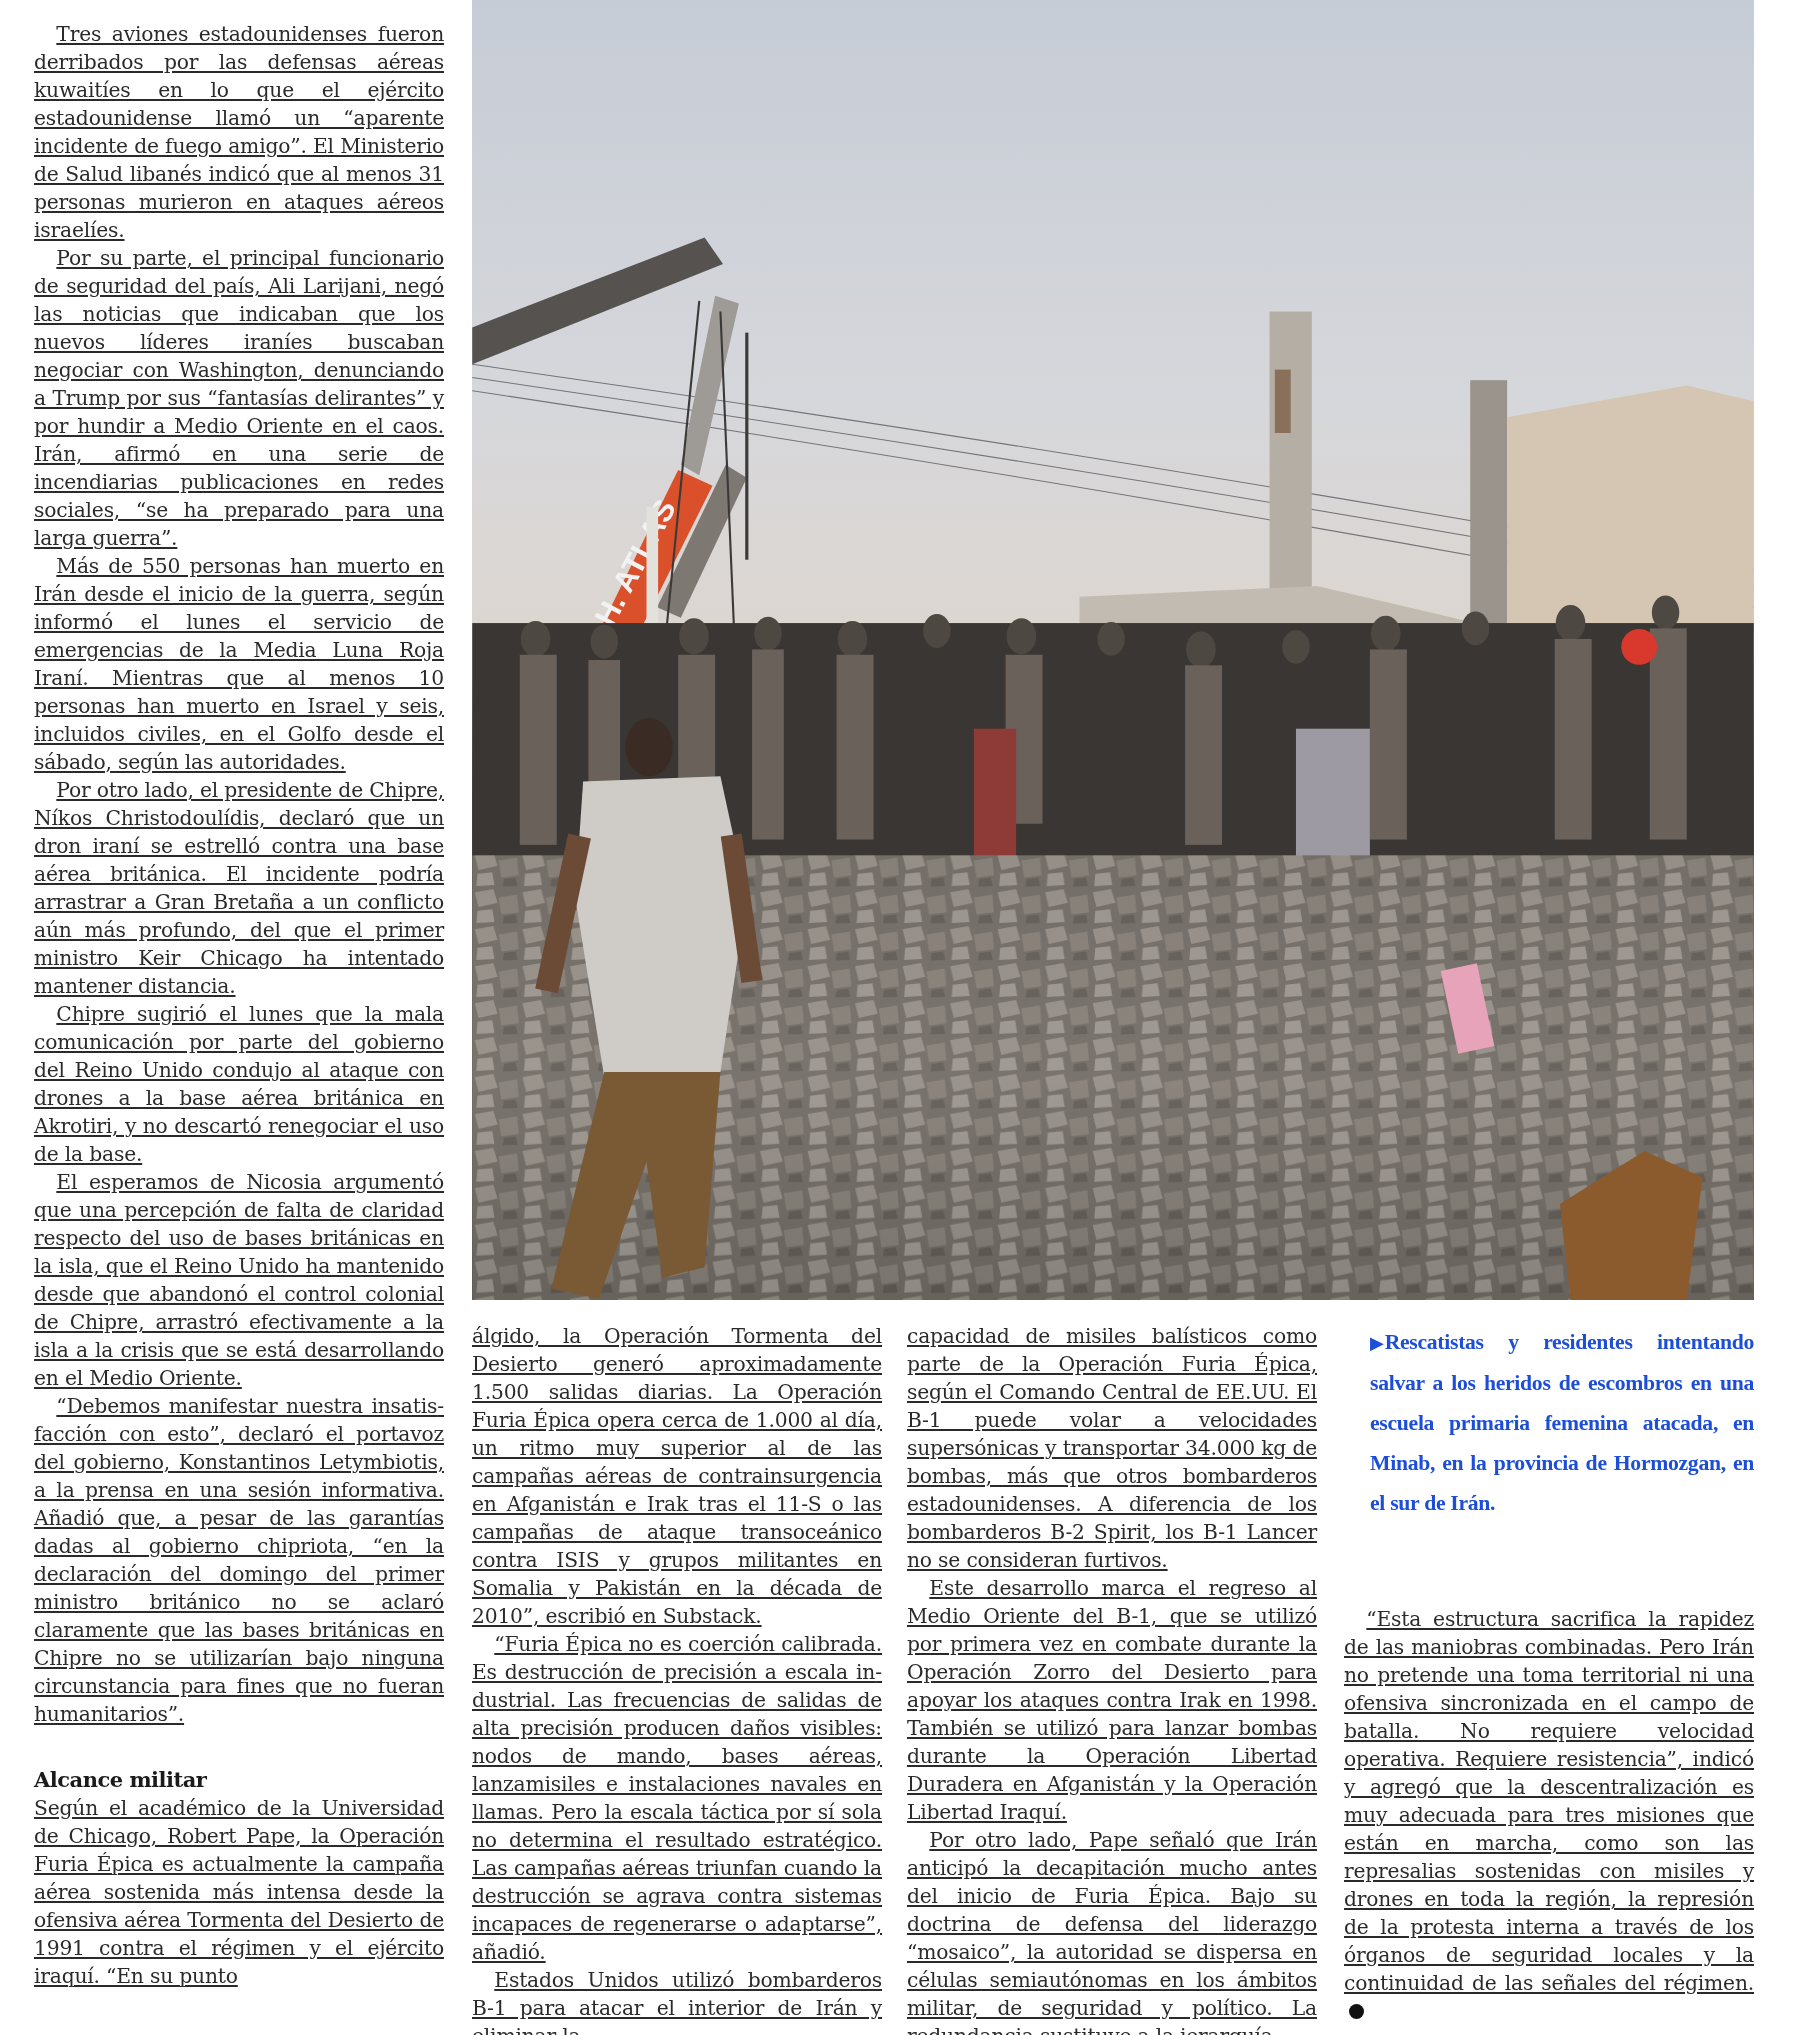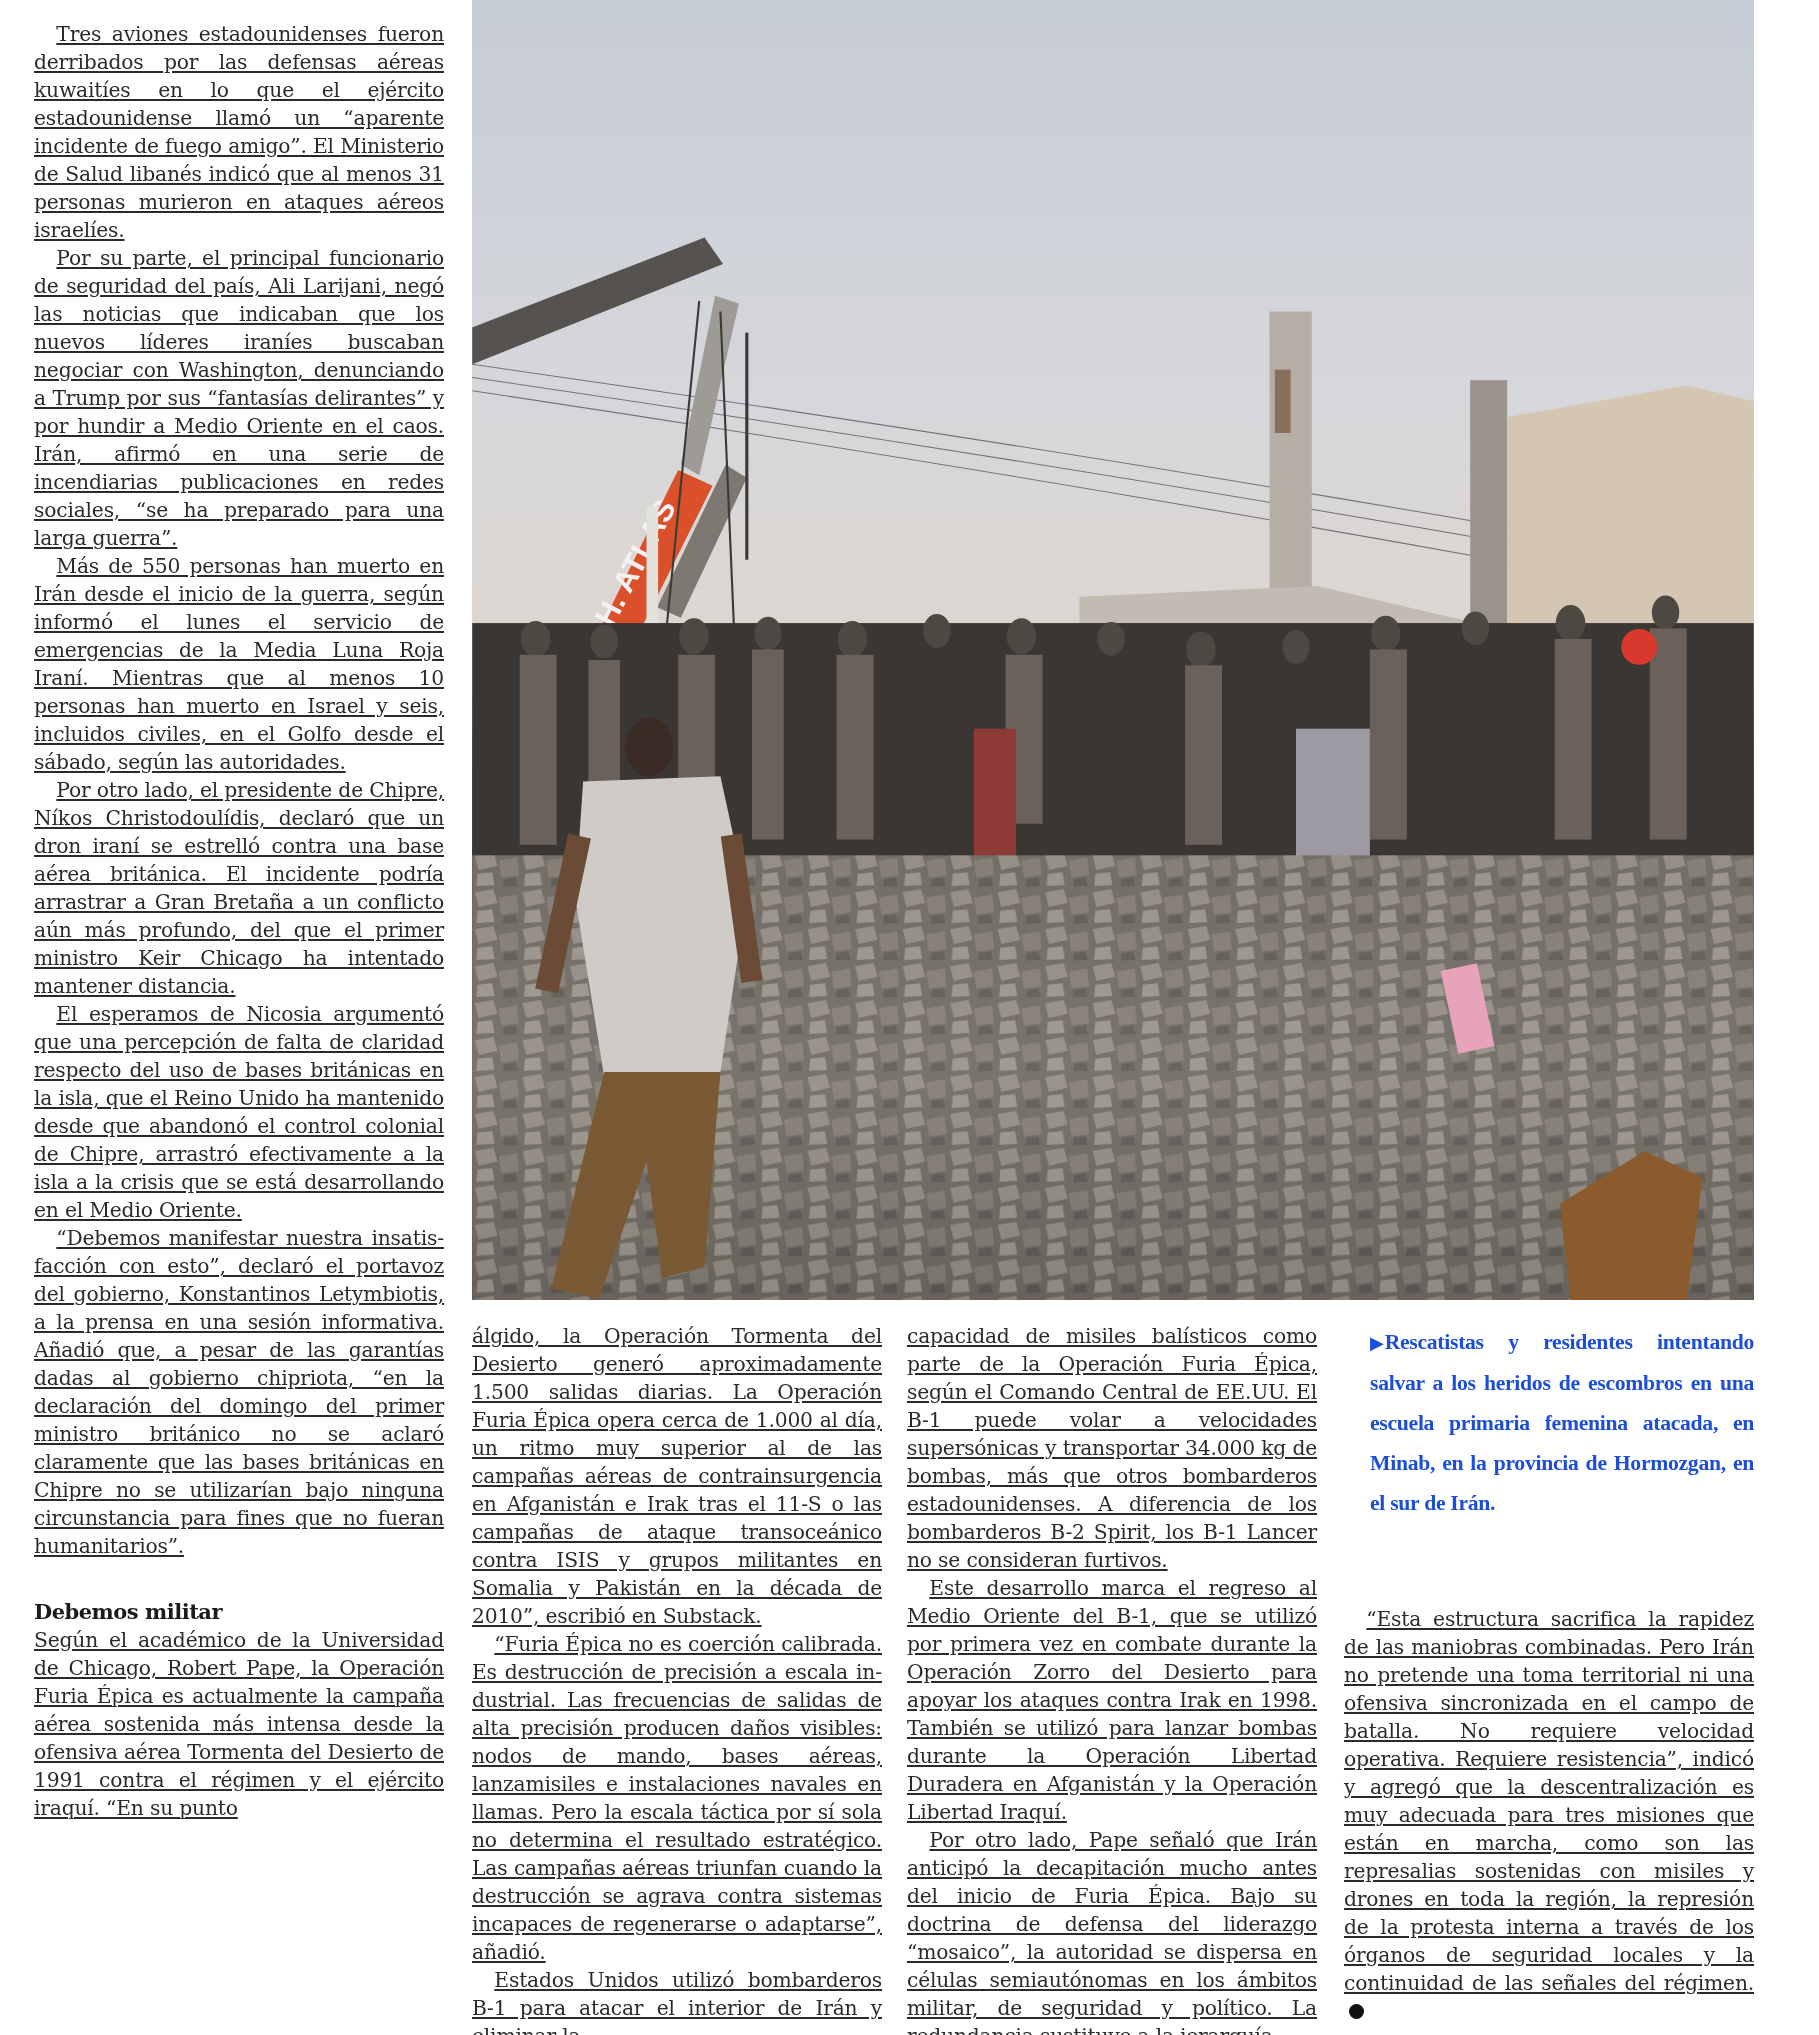--- a/index.html
+++ b/index.html
@@ -47,23 +47,24 @@
   #photo svg { position: absolute; left: 0; top: 0; }
 </style>
 </head>
 <body>
 
 <div id="col1" class="col">
   <p>Tres aviones estadounidenses fueron de­rribados por las defensas aéreas kuwaitíes en lo que el ejército estadounidense llamó un “aparente incidente de fuego amigo”. El Ministerio de Salud libanés indicó que al menos 31 personas murieron en ataques aéreos israelíes.</p>
   <p>Por su parte, el principal funcionario de seguridad del país, Ali Larijani, negó las noticias que indicaban que los nuevos lí­deres iraníes buscaban negociar con Was­hington, denunciando a Trump por sus “fantasías delirantes” y por hundir a Medio Oriente en el caos. Irán, afirmó en una se­rie de incendiarias publicaciones en redes sociales, “se ha preparado para una larga guerra”.</p>
   <p>Más de 550 personas han muerto en Irán desde el inicio de la guerra, según infor­mó el lunes el servicio de emergencias de la Media Luna Roja Iraní. Mientras que al menos 10 personas han muerto en Israel y seis, incluidos civiles, en el Golfo desde el sábado, según las autoridades.</p>
   <p>Por otro lado, el presidente de Chipre, Níkos Christodoulídis, declaró que un dron iraní se estrelló contra una base aérea bri­tánica. El incidente podría arrastrar a Gran Bretaña a un conflicto aún más profundo, del que el primer ministro Keir Chicago ha intentado mantener distancia.</p>
+  <p>Chipre sugirió el lunes que la mala co­municación por parte del gobierno del Reino Unido condujo al ataque con drones a la base aérea británica en Akrotiri, y no descartó renegociar el uso de la base.</p>
   <p>El esperamos de Nicosia argumentó que una percepción de falta de claridad res­pecto del uso de bases británicas en la isla, que el Reino Unido ha mantenido desde que abandonó el control colonial de Chi­pre, arrastró efectivamente a la isla a la cri­sis que se está desarrollando en el Medio Oriente.</p>
   <p>“Debemos manifestar nuestra insatis­facción con esto”, declaró el portavoz del gobierno, Konstantinos Letymbiotis, a la prensa en una sesión informativa. Añadió que, a pesar de las garantías dadas al go­bierno chipriota, “en la declaración del do­mingo del primer ministro británico no se aclaró claramente que las bases británicas en Chipre no se utilizarían bajo ninguna circunstancia para fines que no fueran hu­manitarios”.</p>
-  <h2>Debemos militar</h2>
+  <h2>Alcance militar</h2>
   <p class="noindent">Según el académico de la Universidad de Chicago, Robert Pape, la Operación Furia Épica es actualmente la campaña aérea sostenida más intensa desde la ofensiva aé­rea Tormenta del Desierto de 1991 contra el régimen y el ejército iraquí. “En su punto</p>
 </div>
 
 <div id="photo">
   <svg width="1282" height="1300" viewBox="0 0 2427 2462">
     <defs>
       <linearGradient id="sky" x1="0" y1="0" x2="0" y2="1">
         <stop offset="0" stop-color="#c6ccd6"></stop>
         <stop offset="0.6" stop-color="#d6d7db"></stop>
         <stop offset="1" stop-color="#ddd6cf"></stop>

